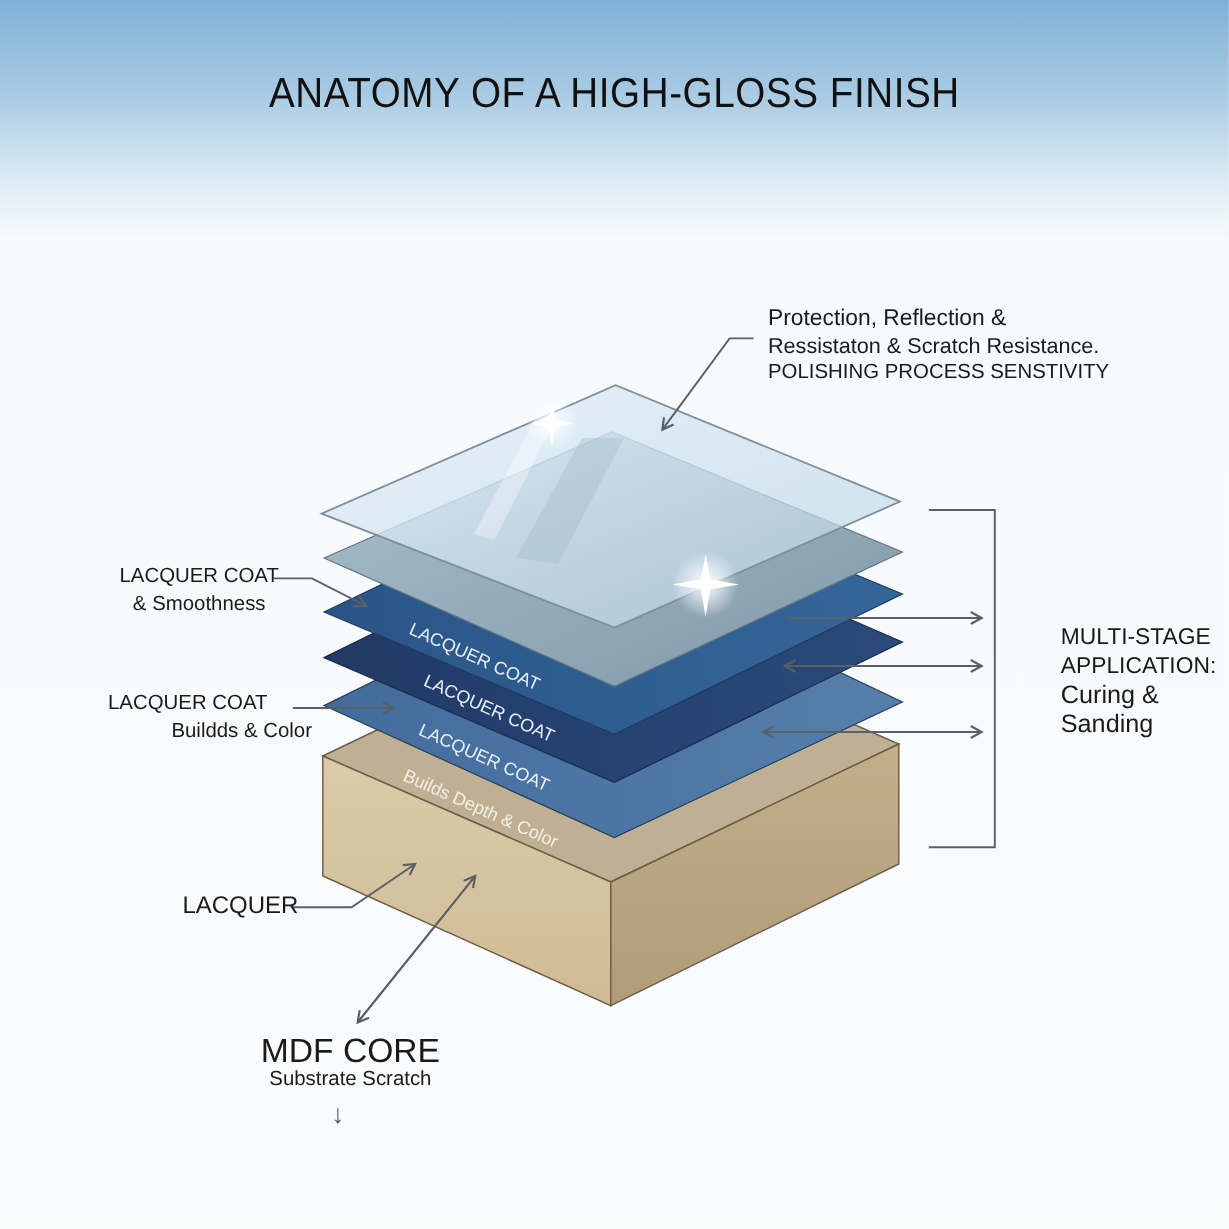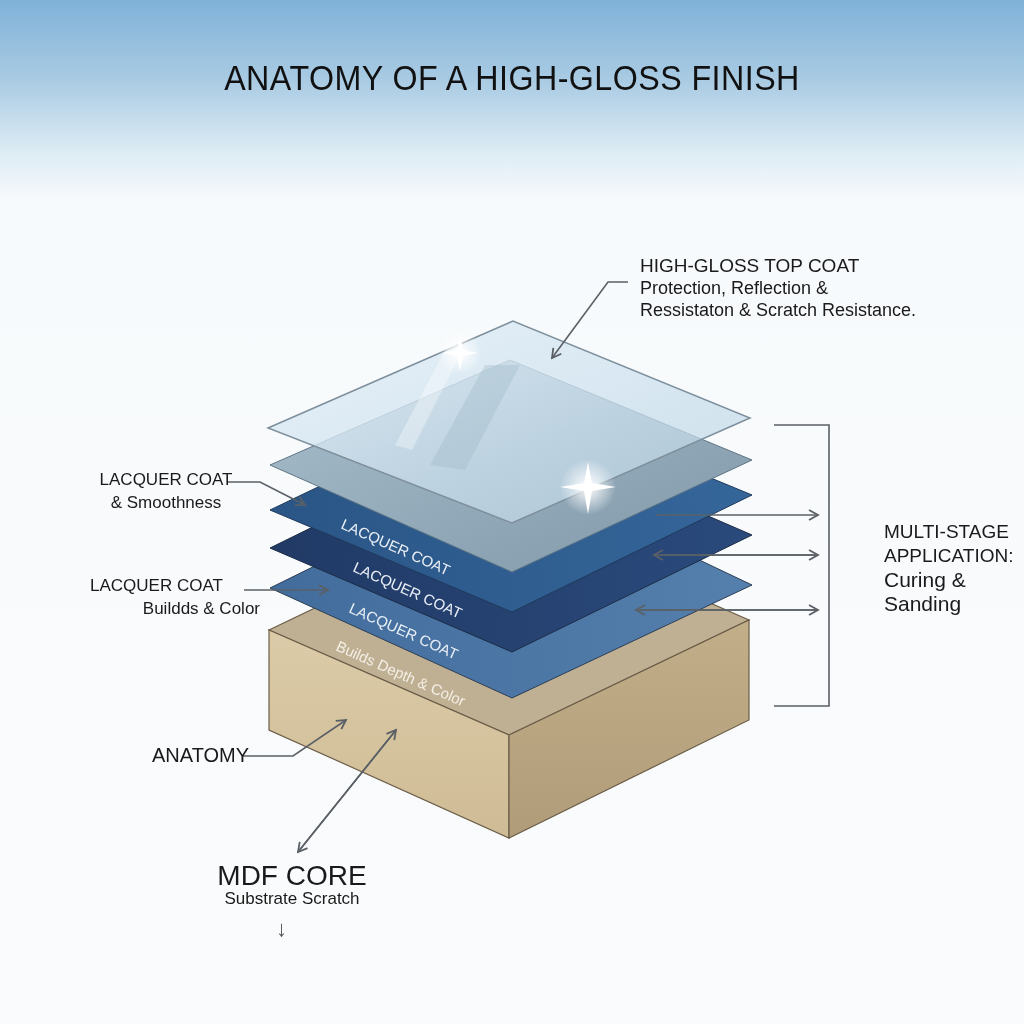--- a/index.html
+++ b/index.html
@@ -121,36 +121,36 @@
     <polyline points="774,425 829,425 829,706 774,706"></polyline>
     <line x1="656" y1="515" x2="818" y2="515" marker-end="url(#arr)"></line>
     <line x1="818" y1="555" x2="654" y2="555" marker-end="url(#arr)"></line>
     <line x1="660" y1="555" x2="818" y2="555" marker-end="url(#arr)"></line>
     <line x1="818" y1="610" x2="636" y2="610" marker-end="url(#arr)"></line>
     <line x1="640" y1="610" x2="818" y2="610" marker-end="url(#arr)"></line>
   </g>
 </svg>
 
 <div class="label lbl-top">
-  <div>HIGH-GLOSS TOP COAT</div>
   <div>Protection, Reflection &amp;</div>
   <div>Ressistaton &amp; Scratch Resistance.</div>
+  <div style="font-size:17px;">POLISHING PROCESS SENSTIVITY</div>
 </div>
 
 <div class="label lbl-lac1">
   <div style="font-size:17px;">LACQUER COAT</div>
   <div style="font-size:17px;">&amp; Smoothness</div>
 </div>
 
 <div class="label lbl-lac2">
   <div style="font-size:17px;">LACQUER COAT</div>
   <span class="sub" style="font-size:17px;">Buildds &amp; Color</span>
 </div>
 
-<div class="label lbl-primer">ANATOMY</div>
+<div class="label lbl-primer">LACQUER</div>
 
 <div class="label lbl-mdf">
   <div class="main">MDF CORE</div>
   <div class="sub">Substrate Scratch</div>
 </div>
 <div class="mdf-arrow">↓</div>
 
 <div class="label lbl-multi">
   <div>MULTI-STAGE</div>
   <div>APPLICATION:</div>

